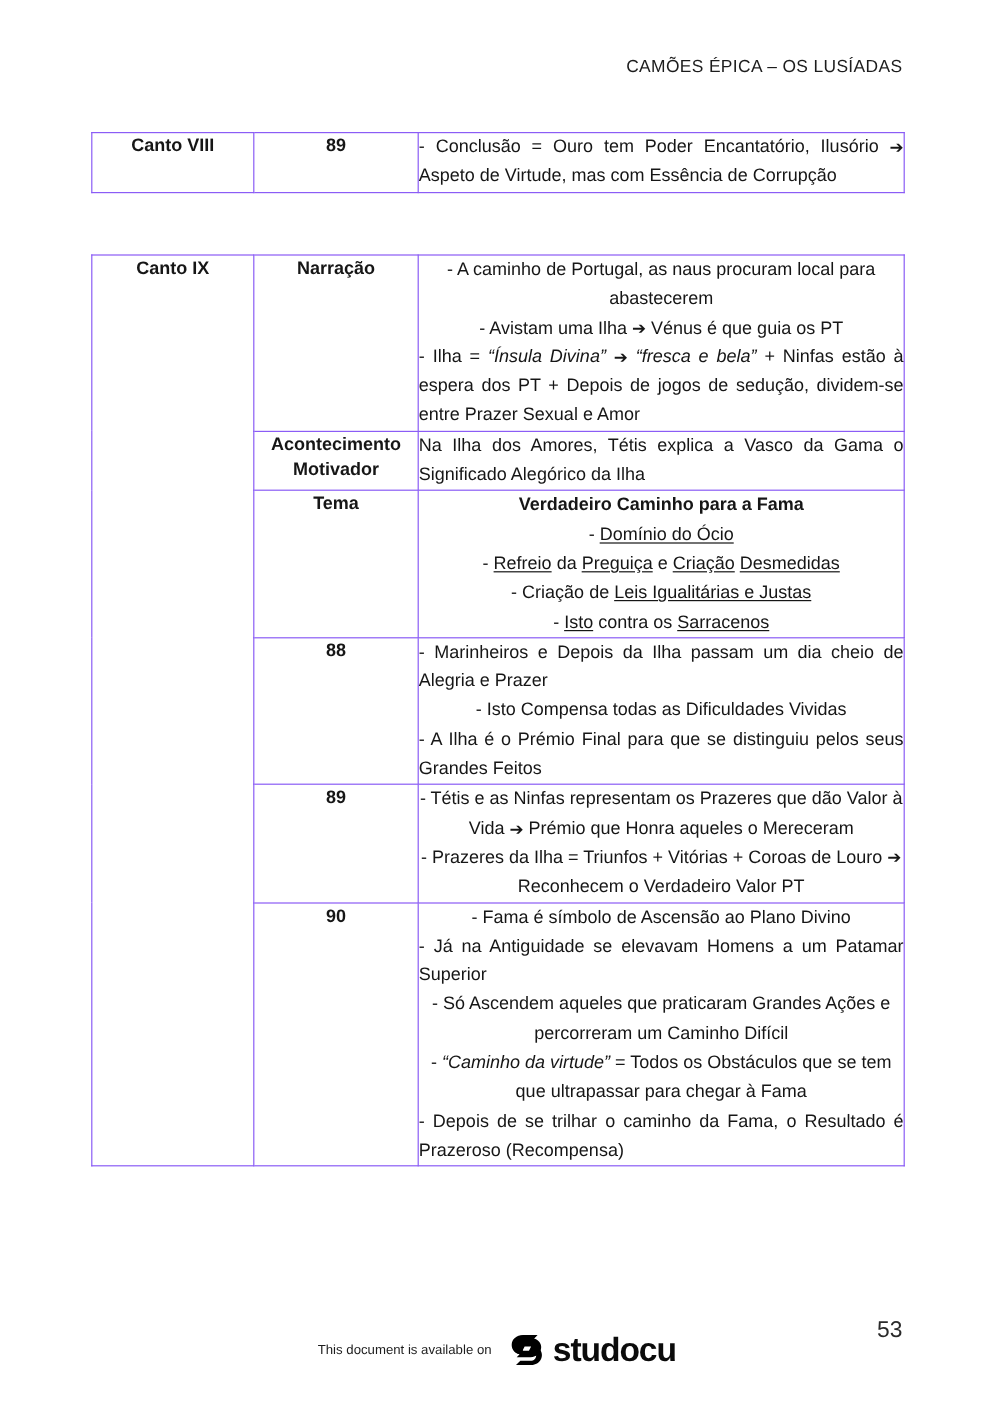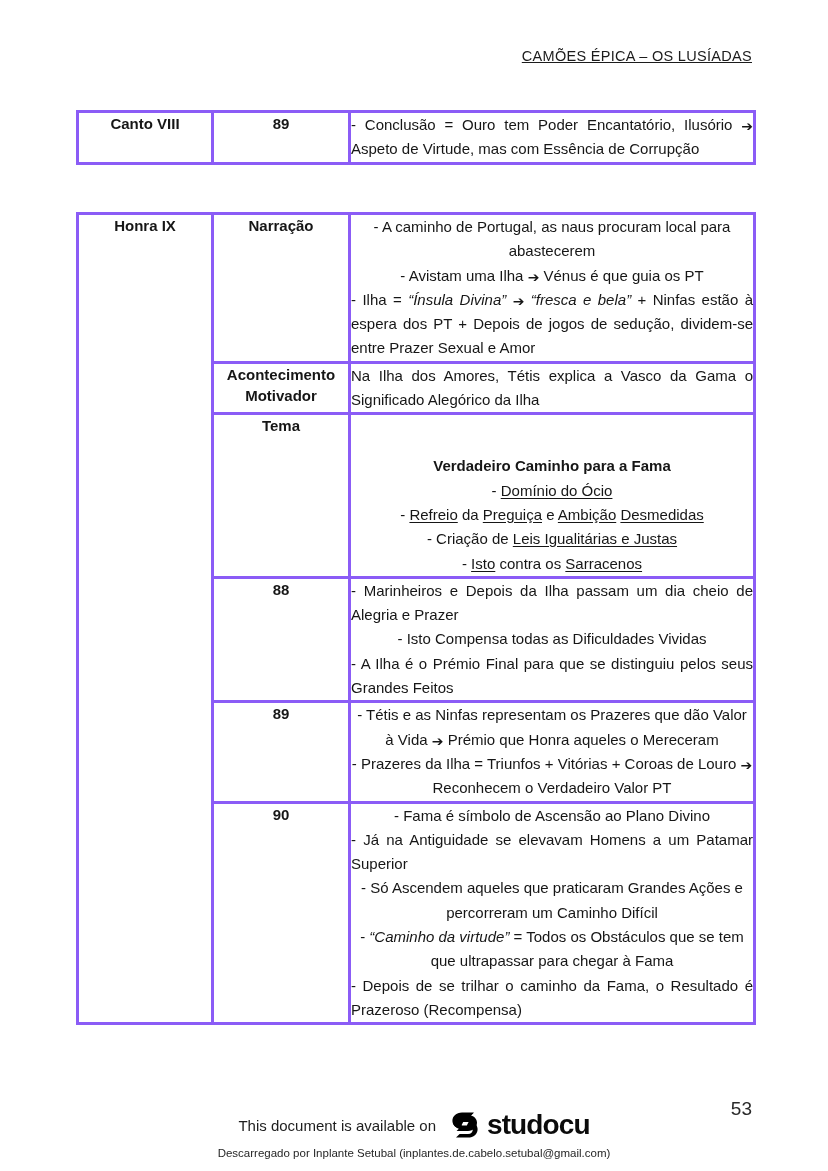--- a/index.html
+++ b/index.html
@@ -24,33 +24,32 @@
 
   
   .doc-header {
     position: absolute;
     top: 48px;
     right: 76px;
     font-size: 14.5px;
     letter-spacing: 0.3px;
     color: #1c1c1c;
     white-space: nowrap;
-    text-decoration: underline;
   }
 
   
   table.grid {
     position: absolute;
     border-collapse: collapse;
     table-layout: fixed;
     left: 76px;
     width: 677px;
   }
   table.grid td {
-    border: 3px solid #8b5cf6;
+    border: 1px solid #8b5cf6;
     vertical-align: top;
     padding: 0;
   }
   .col-canto { width: 135px; }
   .col-mid   { width: 137px; }
   .col-body  { width: 405px; }
 
   .cell-label {
     text-align: center;
     vertical-align: middle;
@@ -70,21 +69,20 @@
   }
   .cell-body p {
     margin: 0;
   }
   .cell-body p.nojust {
     text-align: center;
   }
   .cell-body p.center-bold {
     text-align: center;
     font-weight: bold;
-    margin-top: 39px;
   }
   .it { font-style: italic; }
   .ul { text-decoration: underline; text-underline-offset: 2px; }
   .arrow {
     font-family: "DejaVu Sans", sans-serif;
     font-weight: bold;
     font-size: 14px;
     display: inline-block;
     transform: translateY(0.5px);
   }
@@ -107,21 +105,21 @@
     position: absolute;
     left: 0;
     right: 0;
     top: 1110px;
     display: flex;
     align-items: center;
     justify-content: center;
     gap: 14px;
   }
   .footer-brand .avail {
-    font-size: 15px;
+    font-size: 11px;
     color: #1d1d1d;
     font-family: "Liberation Sans", sans-serif;
   }
   .brand-lockup {
     display: flex;
     align-items: center;
     gap: 7px;
   }
   .brand-mark {
     width: 30px;
@@ -171,42 +169,42 @@
 
   <table class="grid" id="table-canto-ix">
     <colgroup>
       <col class="col-canto">
         <col class="col-mid">
         <col class="col-body">
     </colgroup>
     <tbody>
 
       <tr>
-        <td class="cell-label" rowspan="6">Honra IX</td>
+        <td class="cell-label" rowspan="6">Canto IX</td>
         <td class="cell-label">Narração</td>
         <td class="cell-body">
           <p class="nojust">- A caminho de Portugal, as naus procuram local para abastecerem</p>
           <p class="nojust">- Avistam uma Ilha <span class="arrow">➔</span> Vénus é que guia os PT</p>
           <p>- Ilha = <span class="it">“Ínsula Divina”</span> <span class="arrow">➔</span> <span class="it">“fresca e bela”</span> + Ninfas estão à espera dos PT + Depois de jogos de sedução, dividem-se entre Prazer Sexual e Amor</p>
         </td>
       </tr>
 
       <tr>
         <td class="cell-label">Acontecimento Motivador</td>
         <td class="cell-body">
           <p>Na Ilha dos Amores, Tétis explica a Vasco da Gama o Significado Alegórico da Ilha</p>
         </td>
       </tr>
 
       <tr>
         <td class="cell-label">Tema</td>
         <td class="cell-body">
           <p class="center-bold">Verdadeiro Caminho para a Fama</p>
           <p class="nojust">- <span class="ul">Domínio do Ócio</span></p>
-          <p class="nojust">- <span class="ul">Refreio</span> da <span class="ul">Preguiça</span> e <span class="ul">Ambição</span> <span class="ul">Desmedidas</span></p>
+          <p class="nojust">- <span class="ul">Refreio</span> da <span class="ul">Preguiça</span> e <span class="ul">Criação</span> <span class="ul">Desmedidas</span></p>
           <p class="nojust">- Criação de <span class="ul">Leis Igualitárias e Justas</span></p>
           <p class="nojust">- <span class="ul">Isto</span> contra os <span class="ul">Sarracenos</span></p>
         </td>
       </tr>
 
       <tr>
         <td class="cell-label">88</td>
         <td class="cell-body">
           <p>- Marinheiros e Depois da Ilha passam um dia cheio de Alegria e Prazer</p>
           <p class="nojust">- Isto Compensa todas as Dificuldades Vividas</p>
@@ -243,15 +241,14 @@
       <svg class="brand-mark" viewBox="0 0 100 100">
         <path d="M78 10 H40 C22 10 10 22 10 38 C10 50 18 58 30 62 L22 70 H60 C78 70 90 58 90 42 C90 30 82 22 70 18 Z
                  M44 40 L62 40 L56 52 L38 52 Z" fill="#000000" fill-rule="evenodd"></path>
         <path d="M30 62 C16 58 8 48 8 36 C8 20 21 8 40 8 L80 8 L68 20 L40 20 C30 20 24 27 24 35 C24 43 30 49 40 50 Z" fill="#000000"></path>
         <path d="M70 38 C84 42 92 52 92 64 C92 80 79 92 60 92 L20 92 L32 80 L60 80 C70 80 76 73 76 65 C76 57 70 51 60 50 Z" fill="#000000"></path>
       </svg>
       <span class="brand-word">studocu</span>
     </span>
   </div>
 
-  <div class="footer-download">Descarregado por Inplante Setubal (inplantes.de.cabelo.setubal@gmail.com)</div>
 
 </div>
 
 </body></html>

